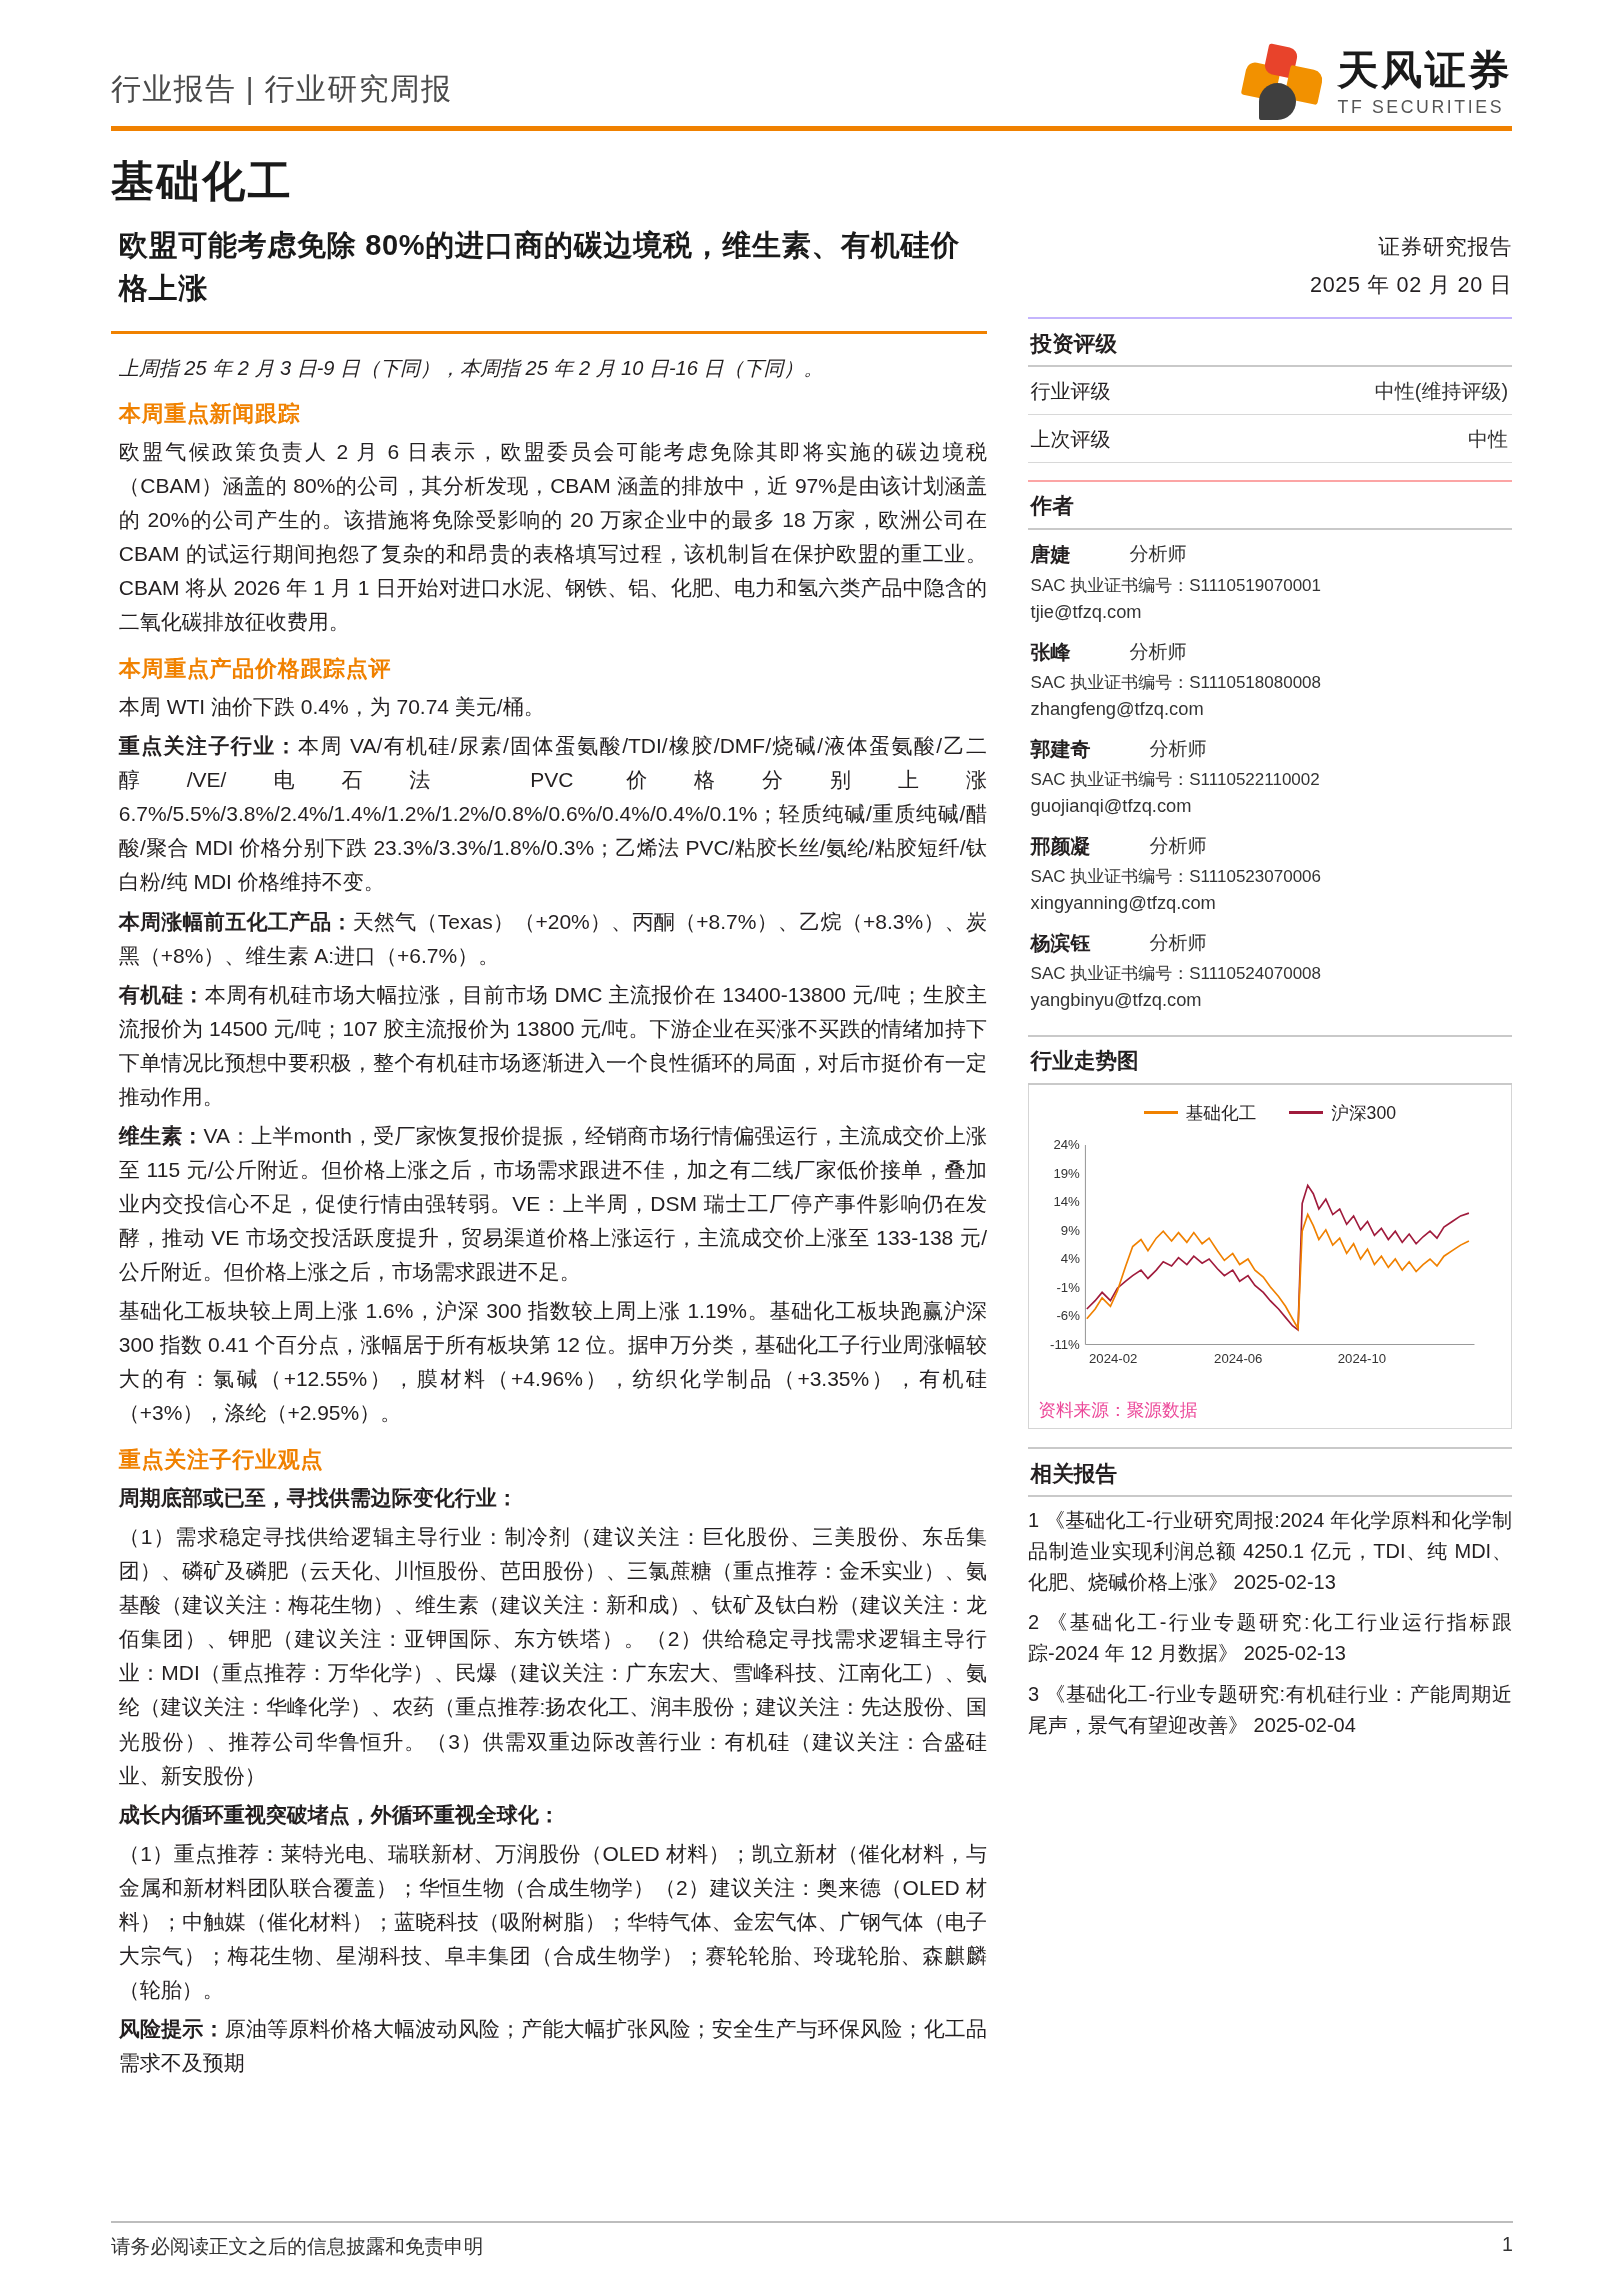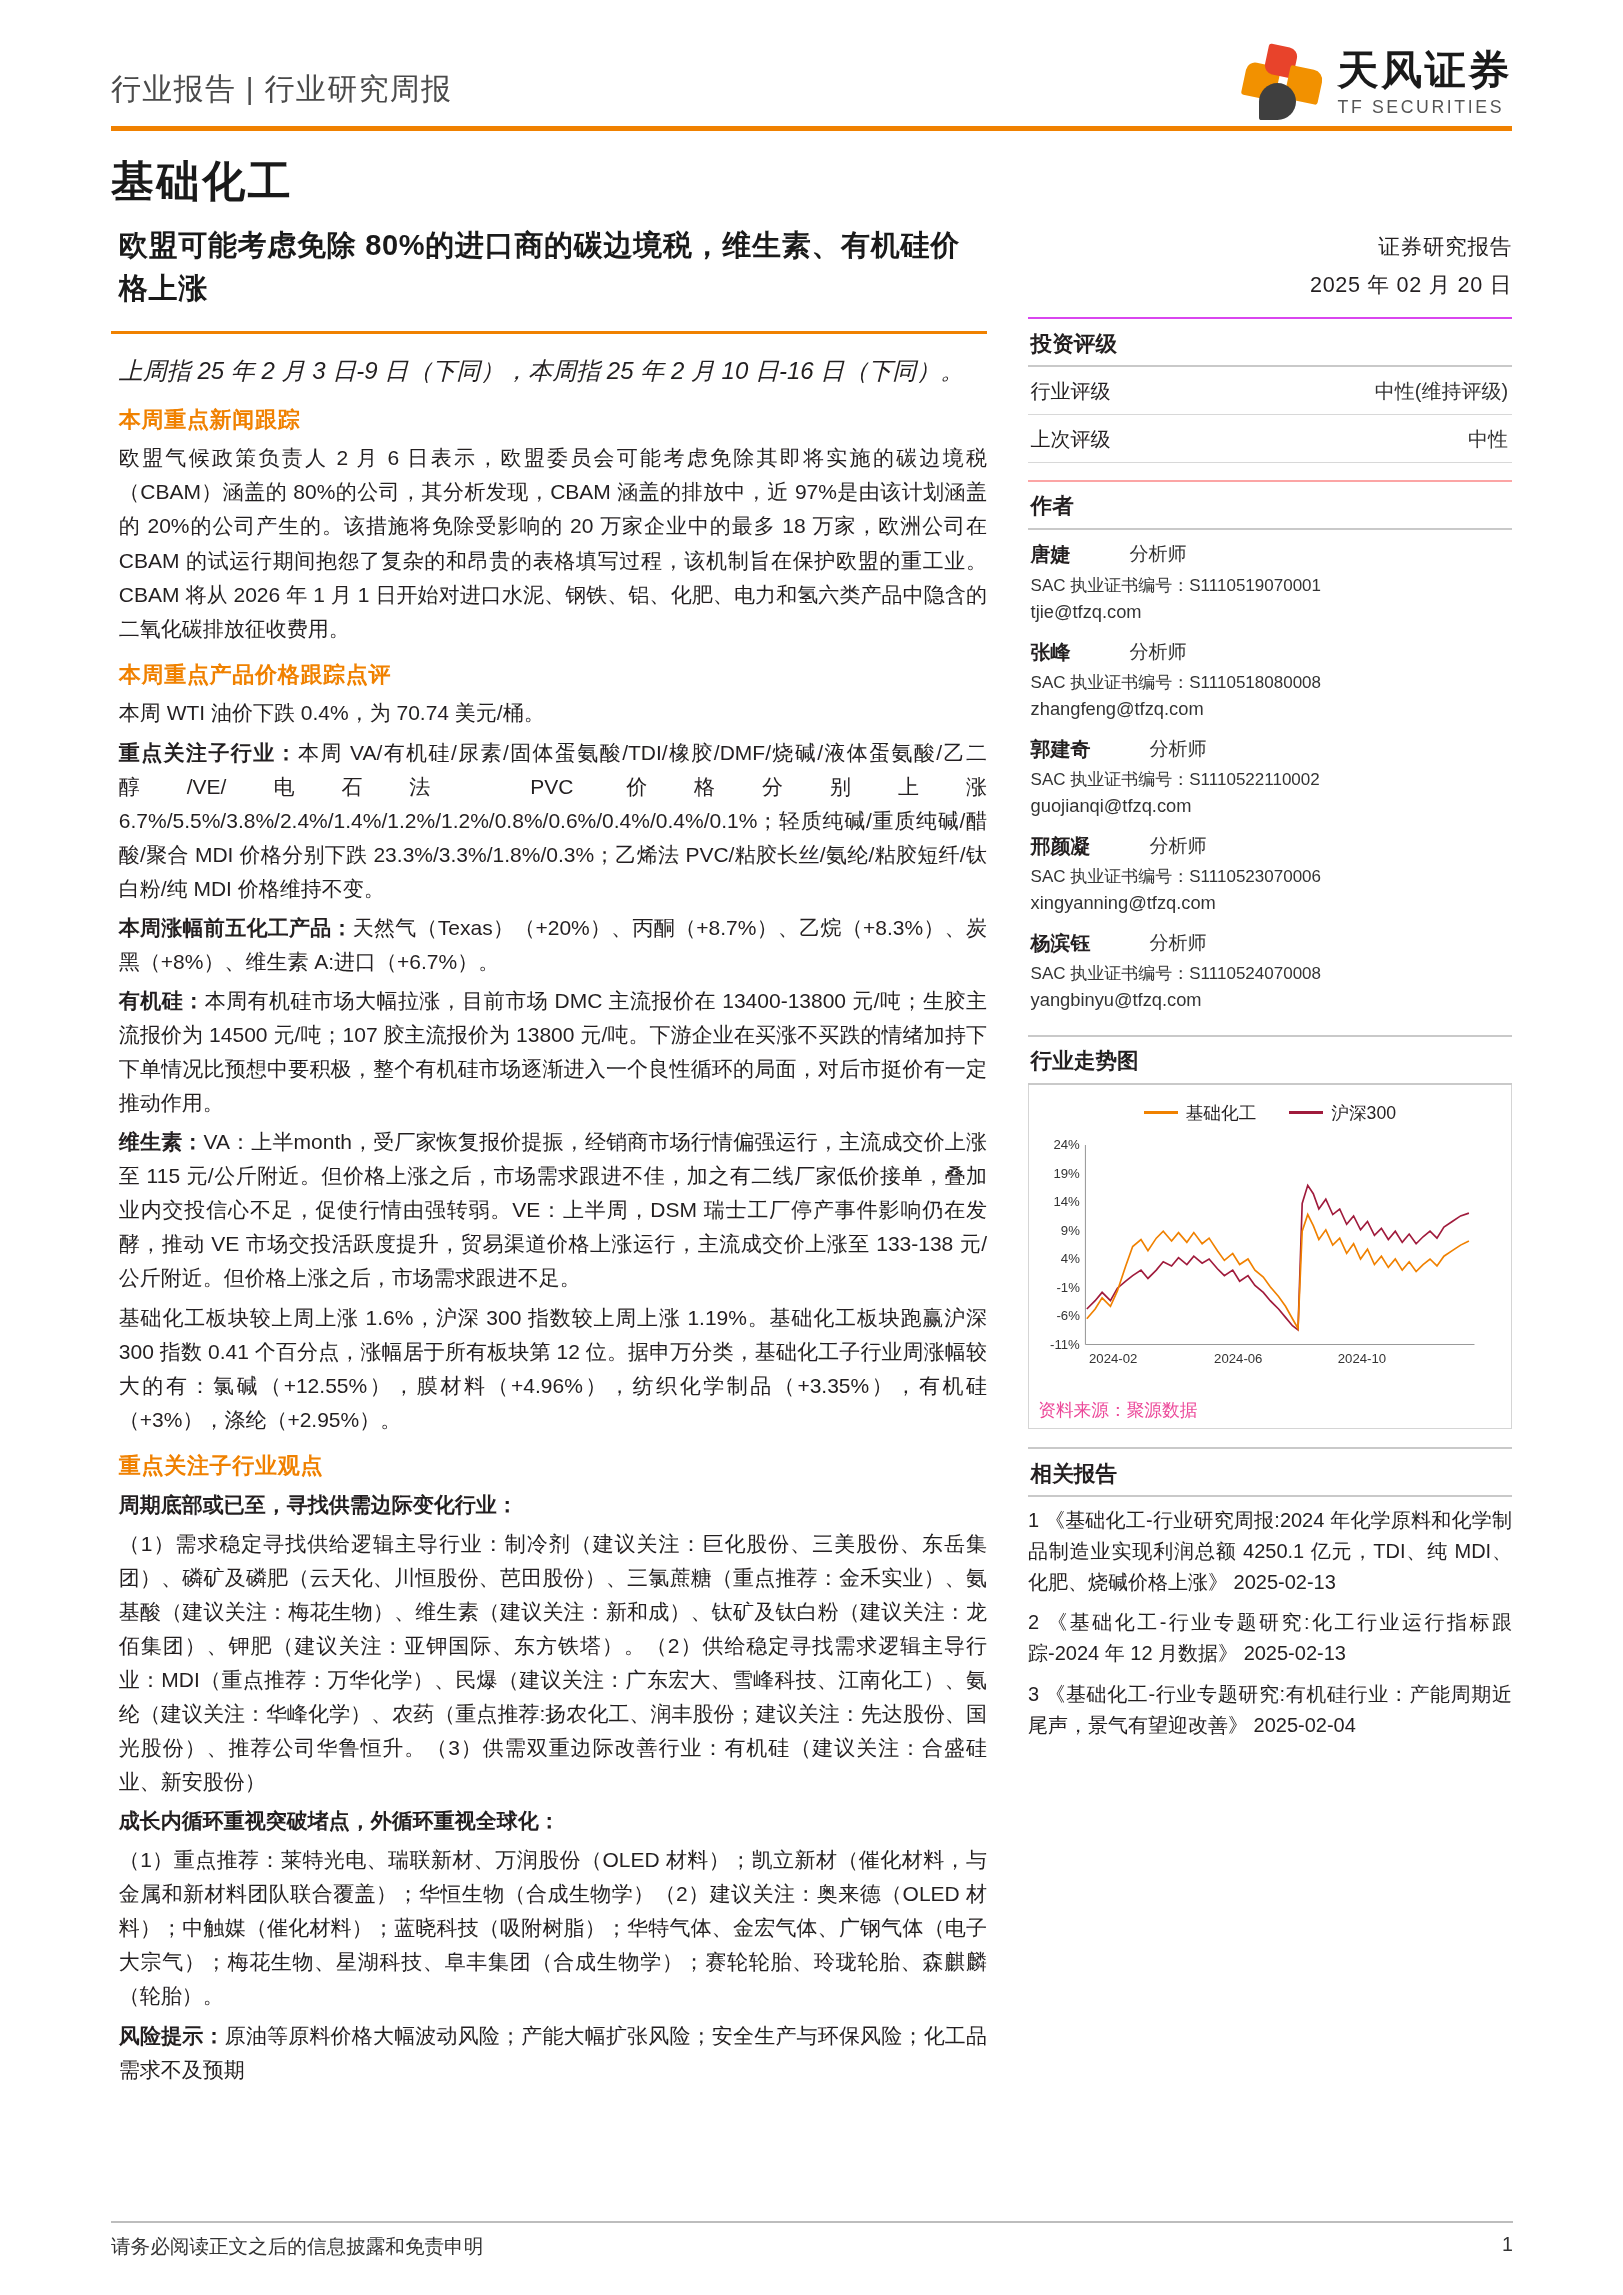--- a/index.html
+++ b/index.html
@@ -42,21 +42,21 @@
   }
   .cols{display:flex;gap:30px;margin-top:6.5px;justify-content:space-between;}
   .left-col{width:876px;}
   .right-col{width:484px;}
   .headline{
     font-size:29px;font-weight:700;line-height:1.5;letter-spacing:0.7px;
     color:#1a1a1a;margin:6.5px 0 0 7.8px;
   }
   .hl-rule{height:3.3px;background:#f08100;margin:19.6px 0 0 0;}
   .italic-note{
-    font-style:italic;font-size:24px;line-height:1.6;margin:18.3px 0 3.9px 7.8px;color:#231f20;
+    font-style:italic;font-size:20px;line-height:1.6;margin:18.3px 0 3.9px 7.8px;color:#231f20;
   }
   h2.sec{
     color:#f08100;font-size:22px;font-weight:700;margin:14.4px 0 6.5px 7.8px;letter-spacing:0.7px;
   }
   p.body{
     font-size:21px;line-height:1.62;margin:5.2px 0 5.2px 7.8px;text-align:justify;color:#231f20;
   }
   p.body b, .bld{font-weight:700;}
   .sub-h{font-weight:700;}
   
@@ -152,21 +152,21 @@
       <p class="body">（1）重点推荐：莱特光电、瑞联新材、万润股份（OLED 材料）；凯立新材（催化材料，与金属和新材料团队联合覆盖）；华恒生物（合成生物学）（2）建议关注：奥来德（OLED 材料）；中触媒（催化材料）；蓝晓科技（吸附树脂）；华特气体、金宏气体、广钢气体（电子大宗气）；梅花生物、星湖科技、阜丰集团（合成生物学）；赛轮轮胎、玲珑轮胎、森麒麟（轮胎）。</p>
       <p class="body">
         <span class="bld">风险提示：</span><span>原油等原料价格大幅波动风险；产能大幅扩张风险；安全生产与环保风险；化工品需求不及预期</span>
       </p>
     </div>
 
     <div class="right-col">
       <div class="rep-type">证券研究报告</div>
       <div class="rep-date">2025 年 02 月 20 日</div>
 
-      <div style="margin-top:18.3px;border-top:2px solid #d946ef;">
+      <div style="margin-top:18.3px;border-top:2px solid #c4b5fd;">
         <div class="box-title">投资评级</div>
         <div class="rate-row">
           <span>行业评级</span>
           <span class="v">中性(维持评级)</span>
         </div>
         <div class="rate-row">
           <span>上次评级</span>
           <span class="v">中性</span>
         </div>
       </div>

